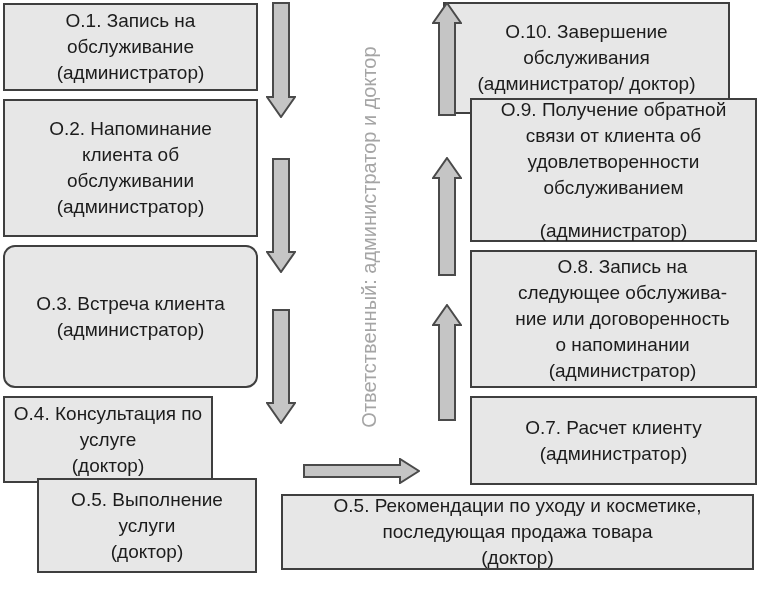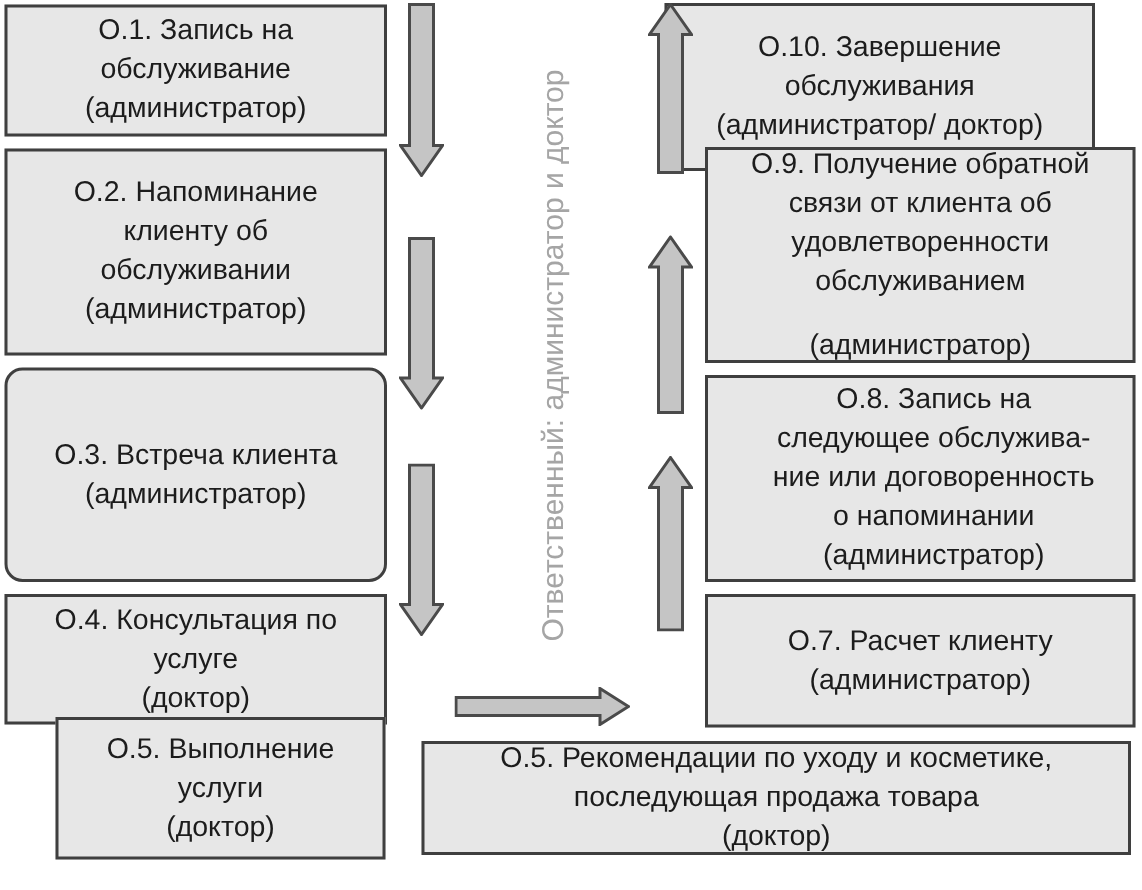--- a/index.html
+++ b/index.html
@@ -48,31 +48,31 @@
 <div class="canvas">
 
   <div class="box" style="left:3px;top:3px;width:255px;height:88px;">
     <div class="box-title">О.1. Запись на
 обслуживание</div>
     <div class="box-role">(администратор)</div>
   </div>
 
   <div class="box" style="left:3px;top:99px;width:255px;height:138px;">
     <div class="box-title">О.2. Напоминание
-клиенту об
+клиента об
 обслуживании</div>
     <div class="box-role">(администратор)</div>
   </div>
 
   <div class="box" style="left:3px;top:245px;width:255px;height:143px;border-radius:12px;">
     <div class="box-title">О.3. Встреча клиента</div>
     <div class="box-role">(администратор)</div>
   </div>
 
-  <div class="box" style="left:3px;top:396px;width:255px;height:87px;">
+  <div class="box" style="left:3px;top:396px;width:210px;height:87px;">
     <div class="box-title">О.4. Консультация по
 услуге</div>
     <div class="box-role">(доктор)</div>
   </div>
 
   <div class="box" style="left:37px;top:478px;width:220px;height:95px;">
     <div class="box-title">О.5. Выполнение
 услуги</div>
     <div class="box-role">(доктор)</div>
   </div>

